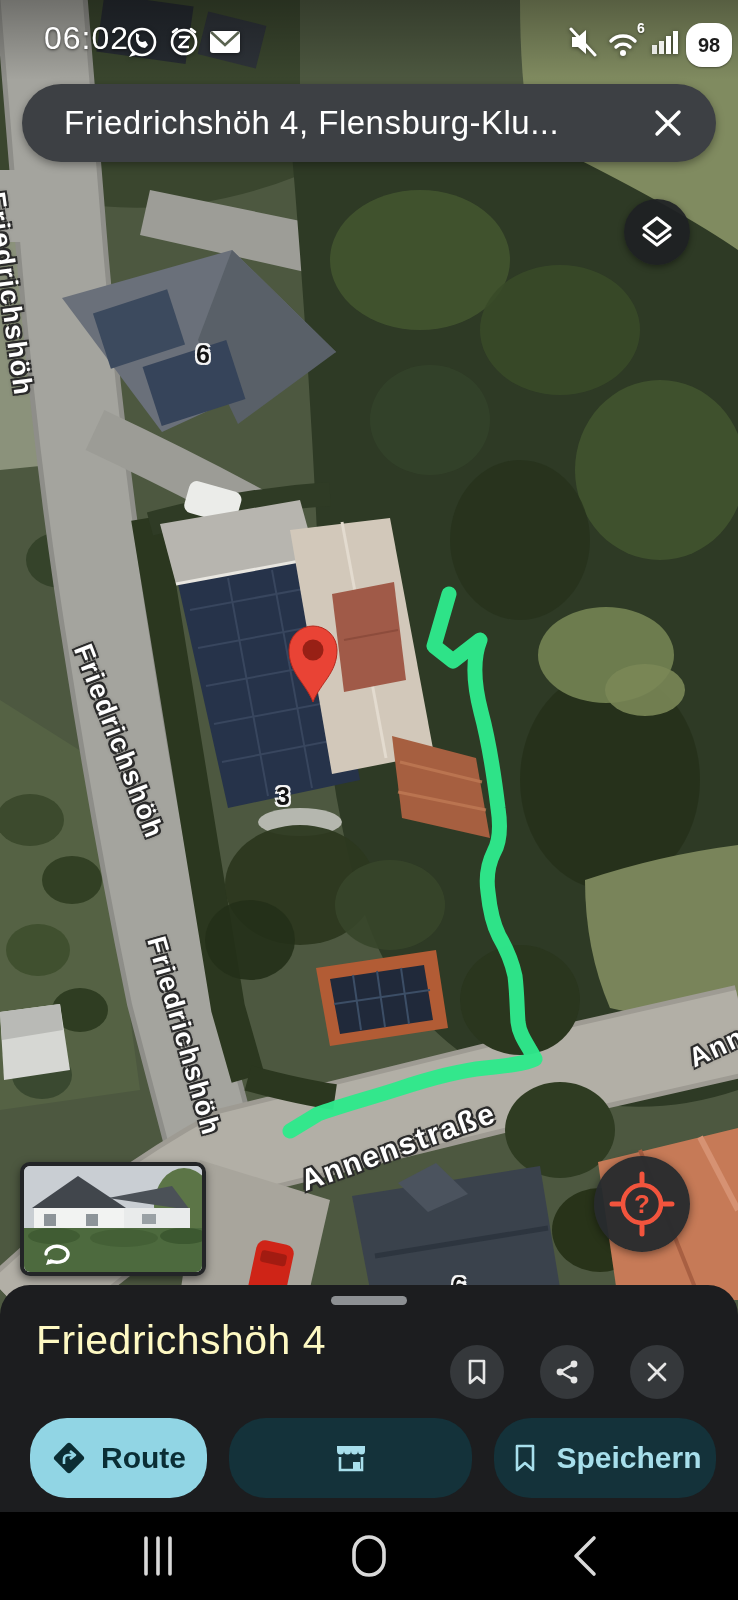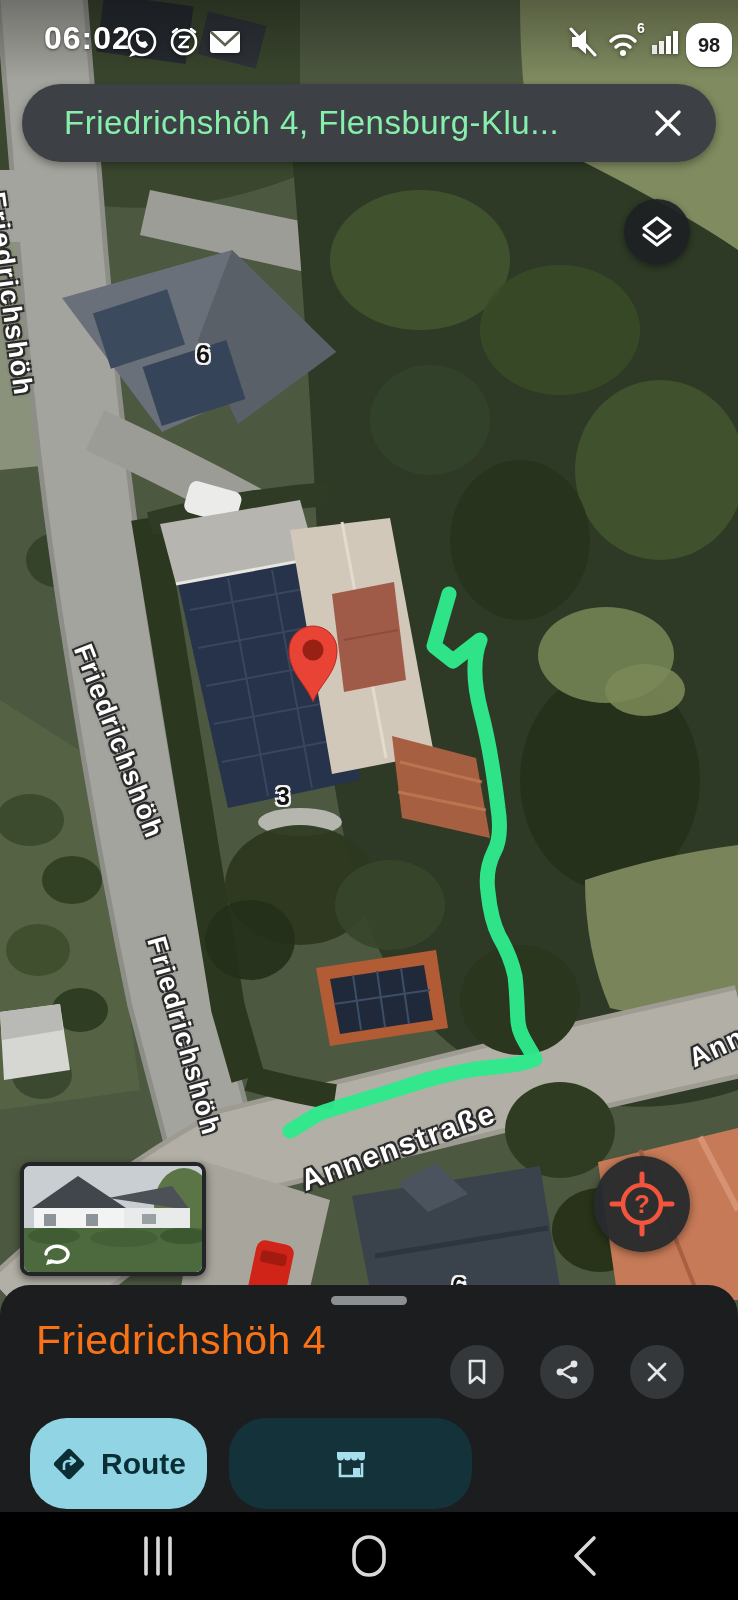--- a/index.html
+++ b/index.html
@@ -6,30 +6,30 @@
   .screen{
     position:relative;width:738px;height:1600px;overflow:hidden;
     font-family:"Liberation Sans","DejaVu Sans",sans-serif;
     background:#49543c;
   }
   .screen svg.mapsvg{position:absolute;left:0;top:0;z-index:1;}
   .screen svg.overlaysvg{position:absolute;left:0;top:0;z-index:3;pointer-events:none;}
 
   
   .statusbar{position:absolute;left:0;top:0;width:738px;height:70px;z-index:10;color:#fff;}
-  .sb-time{position:absolute;left:44px;top:20px;font-size:32px;font-weight:700;letter-spacing:1px;text-shadow:0 1px 3px rgba(0,0,0,.6);}
+  .sb-time{position:absolute;left:44px;top:20px;font-size:32px;font-weight:400;letter-spacing:1px;text-shadow:0 1px 3px rgba(0,0,0,.6);}
   .sb-ic{position:absolute;top:24px;filter:drop-shadow(0 1px 2px rgba(0,0,0,.5));}
   .battery-pill{position:absolute;top:23px;left:686px;width:46px;height:44px;background:#fff;border-radius:16px;
     display:flex;align-items:center;justify-content:center;font-size:20px;font-weight:700;color:#1c1c1c;box-shadow:0 1px 2px rgba(0,0,0,.4);}
   .wifi-six{position:absolute;left:637px;top:20px;font-size:14px;font-weight:700;color:#fff;text-shadow:0 1px 2px rgba(0,0,0,.5);}
 
   
   .searchbar{position:absolute;left:22px;top:84px;width:694px;height:78px;background:#3d4044;border-radius:39px;
     z-index:10;display:flex;align-items:center;box-shadow:0 3px 8px rgba(0,0,0,.35);}
-  .searchbar .q{margin-left:42px;font-size:33px;color:#86efac;letter-spacing:.5px;white-space:nowrap;overflow:hidden;}
+  .searchbar .q{margin-left:42px;font-size:33px;color:#ffffff;letter-spacing:.5px;white-space:nowrap;overflow:hidden;}
   .searchbar .clear{position:absolute;right:26px;top:17px;width:44px;height:44px;display:flex;align-items:center;justify-content:center;}
 
   
   .fab{position:absolute;border-radius:50%;display:flex;align-items:center;justify-content:center;z-index:10;}
   .fab-layers{left:624px;top:199px;width:66px;height:66px;background:rgba(30,32,35,.93);box-shadow:0 2px 6px rgba(0,0,0,.4);}
   .fab-locate{left:594px;top:1156px;width:96px;height:96px;background:rgba(40,43,46,.96);box-shadow:0 2px 8px rgba(0,0,0,.45);}
   .locate-q{position:absolute;left:0;top:0;width:96px;height:96px;display:flex;align-items:center;justify-content:center;
     color:#F2543D;font-size:26px;font-weight:700;}
 
   
@@ -45,25 +45,25 @@
     text-shadow:-2px -2px 0 #f4f4f4,2px -2px 0 #f4f4f4,-2px 2px 0 #f4f4f4,2px 2px 0 #f4f4f4;}
   .hn1{left:196px;top:340px;} .hn2{left:276px;top:782px;} .hn3{left:452px;top:1272px;}
 
   
   .sv-thumb{position:absolute;left:20px;top:1162px;width:178px;height:106px;z-index:9;border:4px solid #232527;
     border-radius:10px;overflow:hidden;box-shadow:0 3px 8px rgba(0,0,0,.5);background:#c9cdd1;}
 
   
   .sheet{position:absolute;left:0;top:1285px;width:738px;height:227px;background:#1c1d1f;border-radius:30px 30px 0 0;z-index:20;}
   .handle{position:absolute;left:331px;top:11px;width:76px;height:9px;border-radius:5px;background:#8d9093;}
-  .sheet-title{position:absolute;left:36px;top:32px;font-size:41px;color:#f97316;letter-spacing:.5px;}
+  .sheet-title{position:absolute;left:36px;top:32px;font-size:41px;color:#fef9c3;letter-spacing:.5px;}
   .circle-btn{position:absolute;top:60px;width:54px;height:54px;border-radius:50%;background:#35383b;
     display:flex;align-items:center;justify-content:center;}
   .cb-bookmark{left:450px;} .cb-share{left:540px;} .cb-close{left:630px;}
-  .pill{position:absolute;top:133px;height:91px;border-radius:37px;display:flex;align-items:center;justify-content:center;gap:14px;}
+  .pill{position:absolute;top:133px;height:80px;border-radius:37px;display:flex;align-items:center;justify-content:center;gap:14px;}
   .pill-route{left:30px;width:177px;background:#91D5E4;color:#0a2e35;font-size:30px;font-weight:600;}
   .pill-dir{left:229px;width:243px;background:#14323A;color:#A8DFEC;font-size:30px;font-weight:600;}
   .pill-save{left:494px;width:222px;background:#14323A;color:#A8DFEC;font-size:30px;font-weight:600;}
 
   
   .navbar{position:absolute;left:0;top:1512px;width:738px;height:88px;background:#000;z-index:30;}
   .nav-btn{position:absolute;top:0;width:120px;height:88px;display:flex;align-items:center;justify-content:center;}
   .nb-recents{left:98px;} .nb-home{left:309px;} .nb-back{left:528px;}
 </style>
 </head>
@@ -319,20 +319,26 @@
       <span>Route</span>
     </div>
     <div class="pill pill-dir">
       <svg width="36" height="36" viewBox="-18 -18 36 36">
         <rect x="-14" y="-12" width="28" height="5" fill="#A8DFEC"></rect>
         <path d="M-14,-7 a3.5,3.5 0 0 0 7,0 a3.5,3.5 0 0 0 7,0 a3.5,3.5 0 0 0 7,0 a3.5,3.5 0 0 0 7,0 z" fill="#A8DFEC"></path>
         <path d="M-11,-1 V12 H11 V-1" fill="none" stroke="#A8DFEC" stroke-width="2.6"></path>
         <rect x="2" y="4" width="7" height="8" fill="#A8DFEC"></rect>
       </svg>
     </div>
+    <div class="pill pill-save">
+      <svg width="34" height="34" viewBox="-17 -17 34 34">
+        <path d="M-8,-12 H8 V12 L0,5 L-8,12 Z" fill="none" stroke="#A8DFEC" stroke-width="2.6" stroke-linejoin="round"></path>
+      </svg>
+      <span>Speichern</span>
+    </div>
   </div>
 
   <div class="navbar">
     <div class="nav-btn nb-recents">
       <svg width="48" height="48" viewBox="0 0 48 48">
         <path d="M12,6 V42 M24,6 V42 M36,6 V42" stroke="#d9d9d9" stroke-width="3.6" stroke-linecap="round"></path>
       </svg>
     </div>
     <div class="nav-btn nb-home">
       <svg width="48" height="48" viewBox="0 0 48 48">

